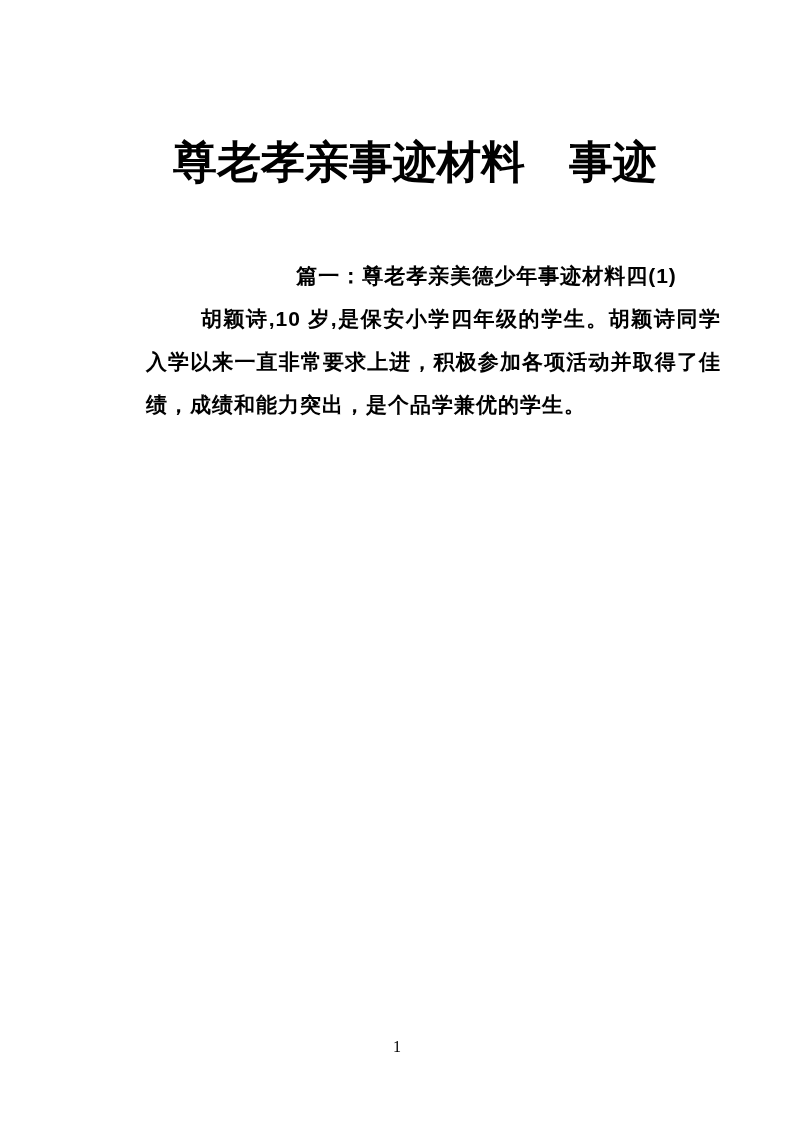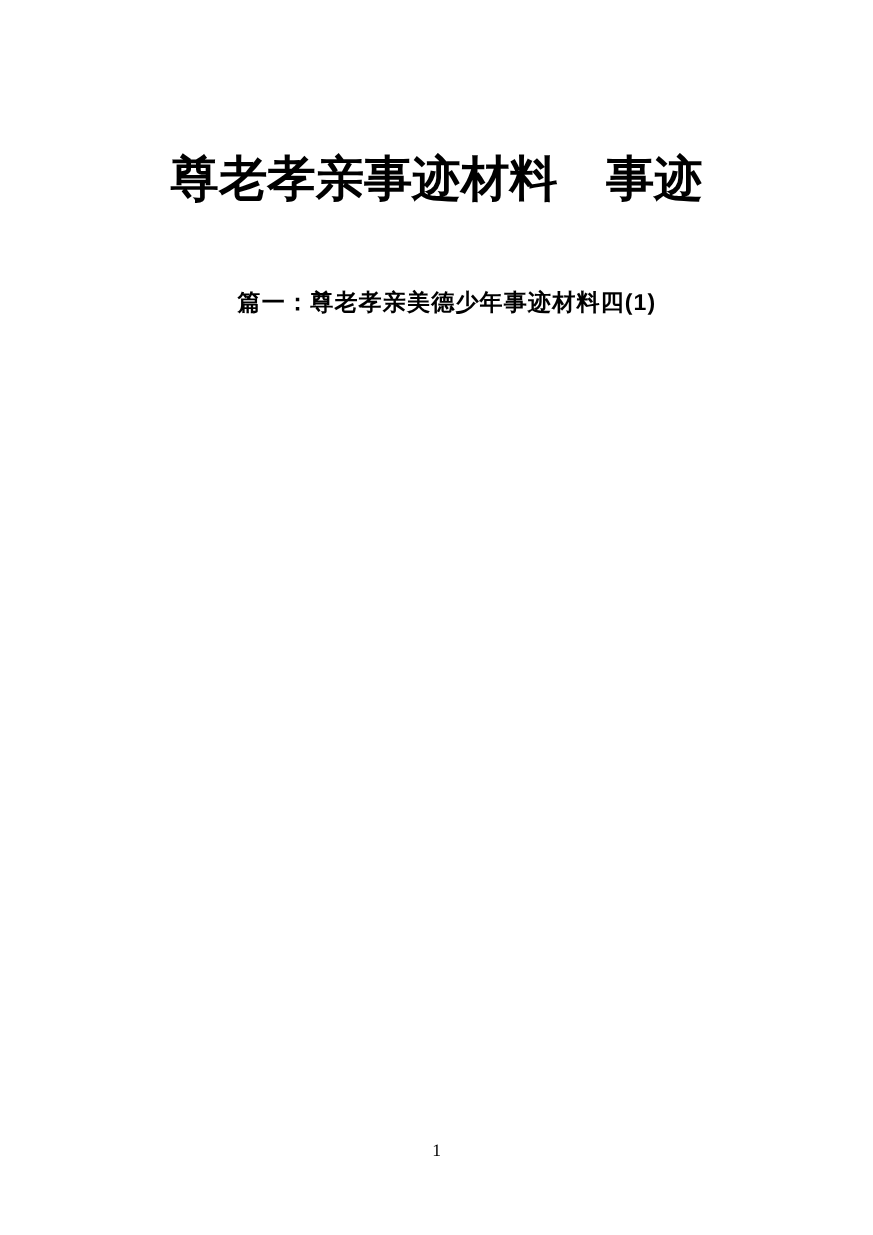--- a/index.html
+++ b/index.html
@@ -8,20 +8,21 @@
     background: #ffffff;
   }
   .page {
     position: relative;
     width: 794px;
     height: 1123px;
     background: #ffffff;
     overflow: hidden;
     color: #000000;
     box-sizing: border-box;
+    padding-left: 36px;
   }
   
   .doc-title {
     margin: 0;
     padding-top: 128px;
     text-align: center;
     font-family: "Liberation Serif", "DejaVu Serif", serif;
     font-weight: 700;
     font-size: 44px;
     line-height: 70px;
@@ -36,21 +37,21 @@
     font-family: "Liberation Sans", "DejaVu Sans", sans-serif;
     font-weight: 700;
     font-size: 21px;
     line-height: 43px;
     letter-spacing: 1px;
     text-align: justify;
     color: #000000;
   }
   .doc-body p { margin: 0; padding: 0; }
 
-  .p-heading    { text-indent: 106px; text-align: left; }
+  .p-heading    { text-indent: 106px; text-align: center; }
   .p-subheading { text-indent: 35px; }
   .p-byline     { text-indent: 35px; }
   .p-body       { text-indent: 55px; }
 
   
   .page-footer {
     position: absolute;
     left: 0;
     top: 1036px;
     width: 100%;
@@ -68,19 +69,20 @@
 <body>
 
 <div class="page">
 
   <h1 class="doc-title">
     <span class="title-line">尊老孝亲事迹材料　事迹</span>
   </h1>
 
   <div class="doc-body">
     <p class="p-heading">篇一：尊老孝亲美德少年事迹材料四(1)</p>
+    <p class="p-body">胡颖诗,10 岁,是保安小学四年级的学生。胡颖诗同学入学以来一直非常要求上进，积极参加各项活动并取得了佳绩，成绩和能力突出，是个品学兼优的学生。</p>
   </div>
 
   <div class="page-footer">
     <span class="page-number">1</span>
   </div>
 
 </div>
 
 </body></html>

